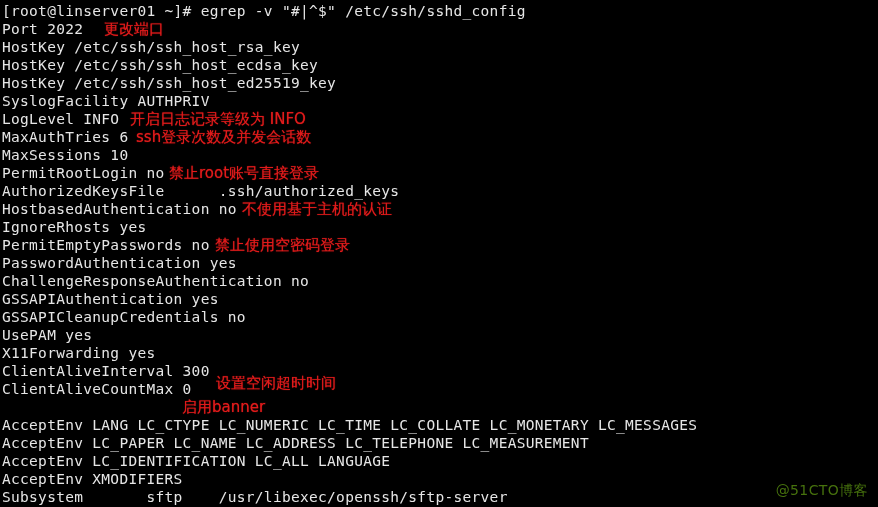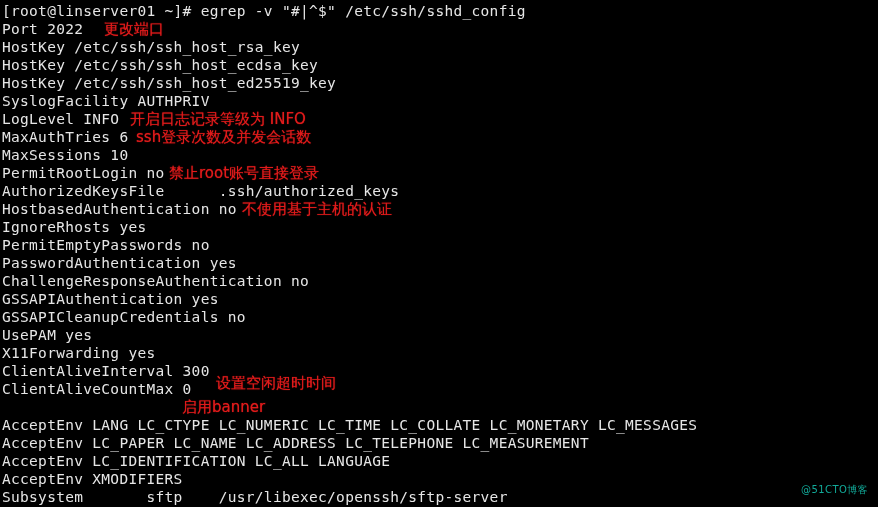--- a/index.html
+++ b/index.html
@@ -45,23 +45,23 @@
     font-size: 15px;
     line-height: 16px;
     letter-spacing: 0px;
     white-space: pre;
     text-shadow: 0 0 1px rgba(224,27,27,0.85);
   }
   #watermark {
     position: absolute;
     right: 10px;
     bottom: 9px;
-    color: #14b8a6;
+    color: #4d7c0f;
     font-family: "DejaVu Sans", "Liberation Sans", sans-serif;
-    font-size: 10px;
+    font-size: 14px;
     line-height: 16px;
     letter-spacing: 0.4px;
     opacity: 0.92;
   }
 </style>
 </head>
 <body>
 
 <div id="terminal">
   <div id="screen">
@@ -71,21 +71,21 @@
       <div class="line"><span class="txt">HostKey /etc/ssh/ssh_host_ecdsa_key</span></div>
       <div class="line"><span class="txt">HostKey /etc/ssh/ssh_host_ed25519_key</span></div>
       <div class="line"><span class="txt">SyslogFacility AUTHPRIV</span></div>
       <div class="line"><span class="txt">LogLevel INFO</span><span class="note" style="left: 128px;">开启日志记录等级为 INFO</span></div>
       <div class="line"><span class="txt">MaxAuthTries 6</span><span class="note" style="left: 134px;">ssh登录次数及并发会话数</span></div>
       <div class="line"><span class="txt">MaxSessions 10</span></div>
       <div class="line"><span class="txt">PermitRootLogin no</span><span class="note" style="left: 167px;">禁止root账号直接登录</span></div>
       <div class="line"><span class="txt">AuthorizedKeysFile      .ssh/authorized_keys</span></div>
       <div class="line"><span class="txt">HostbasedAuthentication no</span><span class="note" style="left: 240px; font-family: Liberation Serif, serif;">不使用基于主机的认证</span></div>
       <div class="line"><span class="txt">IgnoreRhosts yes</span></div>
-      <div class="line"><span class="txt">PermitEmptyPasswords no</span></div>
+      <div class="line"><span class="txt">PermitEmptyPasswords no</span><span class="note" style="left: 213px;">禁止使用空密码登录</span></div>
       <div class="line"><span class="txt">PasswordAuthentication yes</span></div>
       <div class="line"><span class="txt">ChallengeResponseAuthentication no</span></div>
       <div class="line"><span class="txt">GSSAPIAuthentication yes</span></div>
       <div class="line"><span class="txt">GSSAPICleanupCredentials no</span></div>
       <div class="line"><span class="txt">UsePAM yes</span></div>
       <div class="line"><span class="txt">X11Forwarding yes</span></div>
       <div class="line"><span class="txt">ClientAliveInterval 300</span><span class="note" style="left: 214px; margin-top: 12px;">设置空闲超时时间</span></div>
       <div class="line"><span class="txt">ClientAliveCountMax 0</span></div>
       <div class="line"><span class="note" style="left: 180px;">启用banner</span></div>
       <div class="line"><span class="txt">AcceptEnv LANG LC_CTYPE LC_NUMERIC LC_TIME LC_COLLATE LC_MONETARY LC_MESSAGES</span></div>

